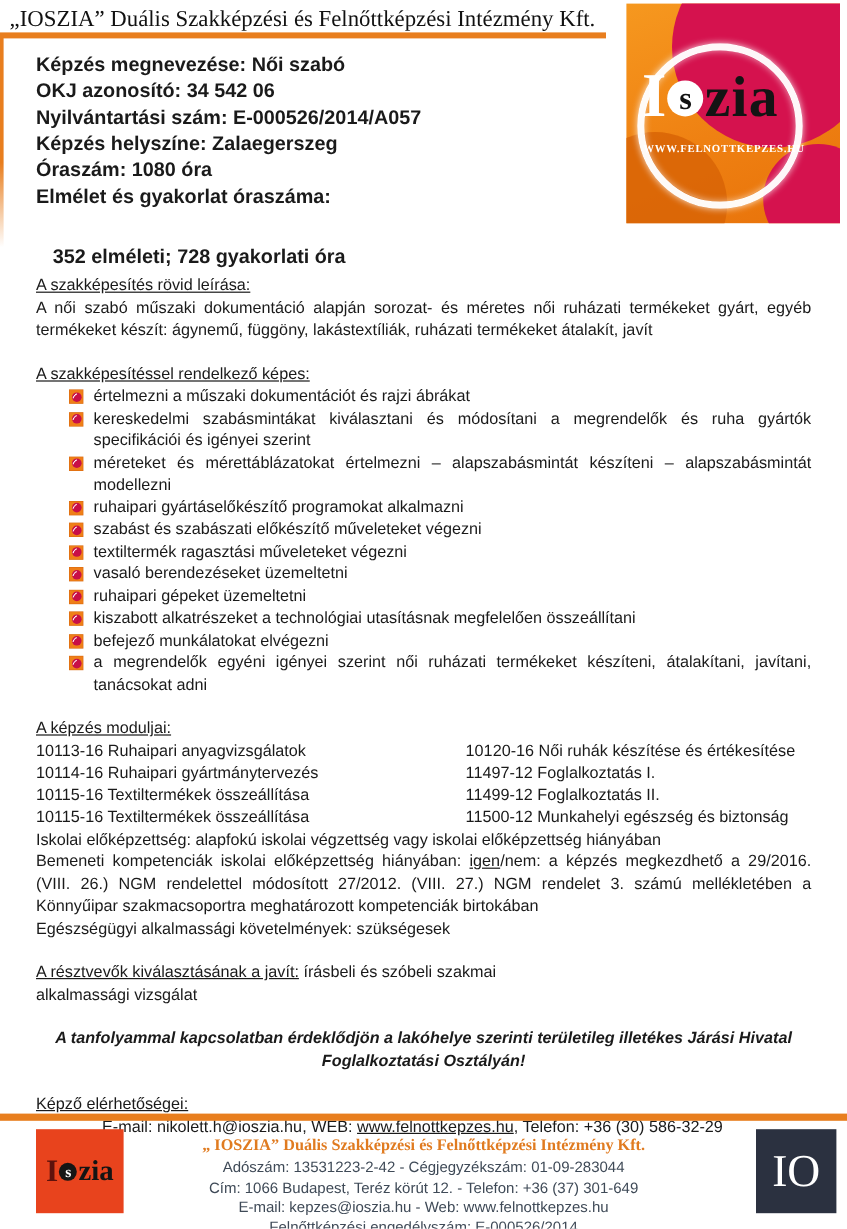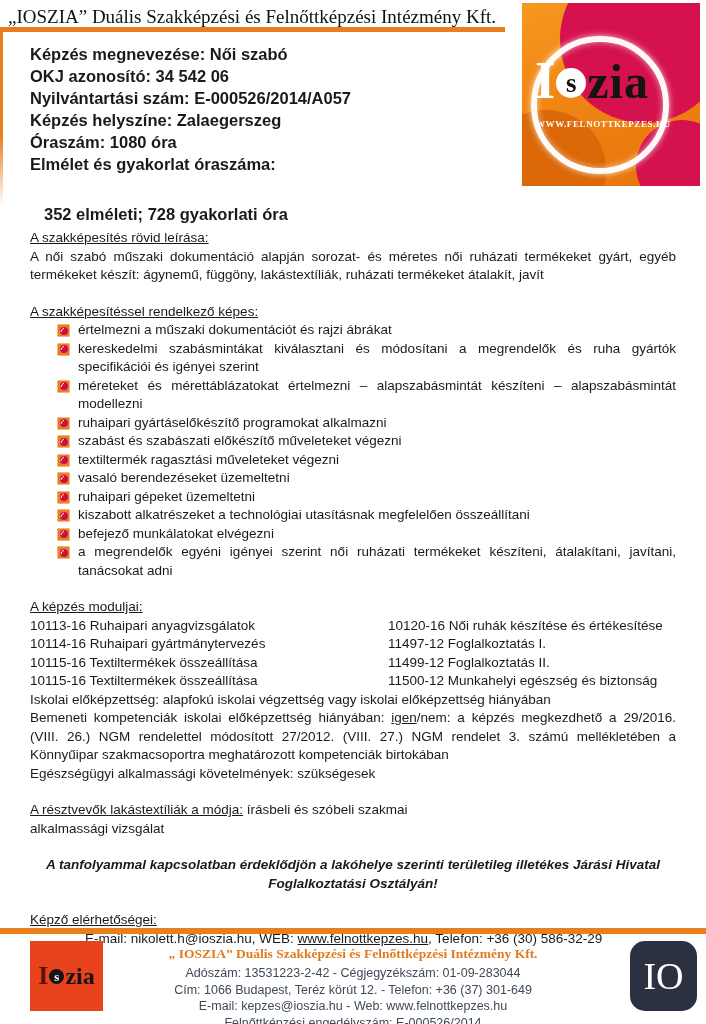--- a/index.html
+++ b/index.html
@@ -71,21 +71,21 @@
   .f-logo-left .fdisc { display:inline-block; width:15px; height:15px; border-radius:50%;
     background:#151515; color:#fff; font-size:13px; line-height:15px; text-align:center;
     vertical-align:2px; margin:0 1px; }
   .f-logo-left .fzia { color:#141414; font-size:24px; }
   .f-center { position:absolute; left:120px; top:946px; width:466px; text-align:center; }
   .f-company { color:#e07b20; font-family:"Liberation Serif", serif; font-weight:bold;
     font-size:13.5px; margin-bottom:3px; }
   .f-line { color:#3f4a57; font-size:12.5px; line-height:16.5px; }
   .f-logo-right { position:absolute; right:9px; top:941px; width:67px; height:70px; background:#2b3140;
     display:flex; align-items:center; justify-content:center; color:#fff;
-    font-family:"Liberation Serif", serif; font-size:38px;border-radius:15px; }
+    font-family:"Liberation Serif", serif; font-size:38px; }
 </style>
 </head>
 <body>
 
 <div class="hdr-title">„IOSZIA” Duális Szakképzési és Felnőttképzési Intézmény Kft.</div>
 <div class="hdr-rule"></div>
 <div class="edge-strip"></div>
 
 <div class="logo">
   <div class="blob-big"></div>
@@ -177,21 +177,21 @@
   <div class="mod-row">
     <div class="mcell-l">10115-16 Textiltermékek összeállítása</div>
     <div>11500-12 Munkahelyi egészség és biztonság</div>
   </div>
 
   <div>Iskolai előképzettség: alapfokú iskolai végzettség vagy iskolai előképzettség hiányában</div>
   <div class="just"><span>Bemeneti kompetenciák iskolai előképzettség hiányában: </span><span class="u">igen</span><span>/nem: a képzés megkezdhető a 29/2016. (VIII. 26.) NGM rendelettel módosított 27/2012. (VIII. 27.) NGM rendelet 3. számú mellékletében a Könnyűipar szakmacsoportra meghatározott kompetenciák birtokában</span></div>
   <div>Egészségügyi alkalmassági követelmények: szükségesek</div>
 
   <div class="mt">
-    <span class="sec-head">A résztvevők lakástextíliák a módja:</span><span> írásbeli és szóbeli szakmai</span><br>
+    <span class="sec-head">A résztvevők kiválasztásának a javít:</span><span> írásbeli és szóbeli szakmai</span><br>
     <span>alkalmassági vizsgálat</span>
   </div>
 
   <p class="notice">A tanfolyammal kapcsolatban érdeklődjön a lakóhelye szerinti területileg illetékes Járási Hivatal Foglalkoztatási Osztályán!</p>
 
   <p class="sec-head mt">Képző elérhetőségei:</p>
   <div class="contact-line"><span>E-mail: nikolett.h@ioszia.hu, WEB: </span><span class="u">www.felnottkepzes.hu</span><span>, Telefon: +36 (30) 586-32-29</span></div>
 
 </div>
 

